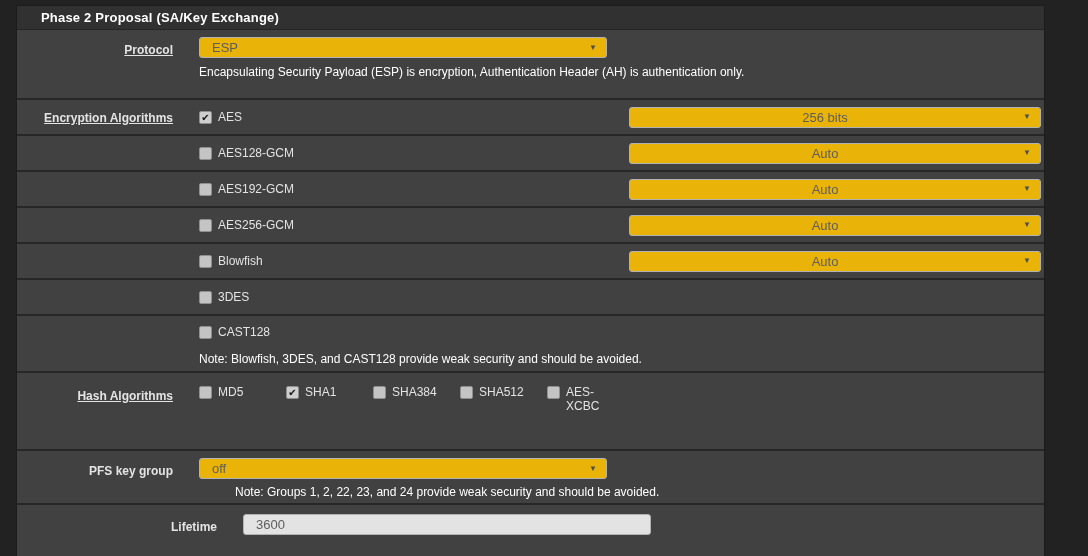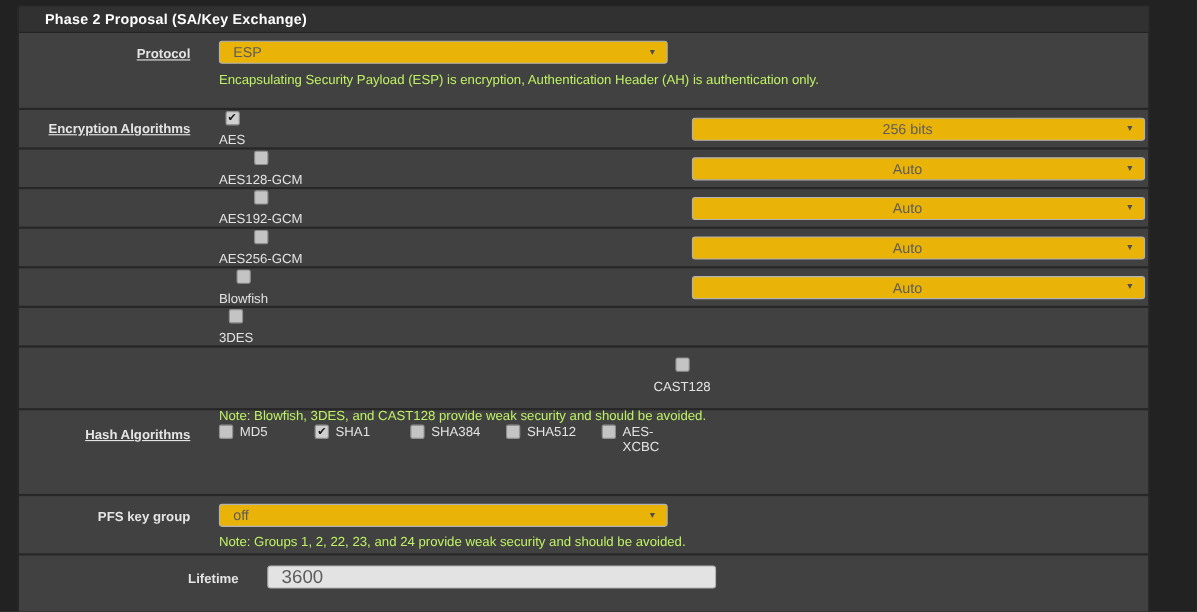--- a/index.html
+++ b/index.html
@@ -35,21 +35,21 @@
     flex:0 0 182px;
     width:182px;
     text-align:right;
     padding-right:26px;
   }
   .content-col { flex:1; padding-right:3px; min-width:0; }
 
   .flabel { font-size:12px; font-weight:bold; color:#e4e4e4; }
   .flabel.u { text-decoration:underline; }
 
-  .desc, .note { font-size:12px; color:#bef264; }
+  .desc, .note { font-size:12px; color:#ffffff; }
 
   
   .sel {
     height:21px;
     background:#eab308;
     border:1px solid #b2b2b2;
     border-radius:3px;
     display:flex;
     align-items:center;
     padding:0 32px 0 12px;
@@ -64,25 +64,25 @@
   }
   .w1 { width:408px; }
   .w2 { width:412px; margin-left:auto;justify-content:center; }
 
   .txt {
     width:408px; height:21px;
     background:#e3e3e3;
     border:1px solid #b2b2b2;
     border-radius:3px;
     font-family:"Liberation Sans", sans-serif;
-    font-size:17px; color:#5d5d5d;
+    font-size:13px; color:#5d5d5d;
     padding:0 12px;
   }
 
-  .cbwrap { display:flex; align-items:center; gap:6px; cursor:default;flex-direction:column; }
+  .cbwrap { display:flex; align-items:center; gap:6px; cursor:default; }
   .cb {
     flex:0 0 13px; width:13px; height:13px;
     background:#c4c4c4;
     border:1px solid #8f8f8f;
     border-radius:2px;
     position:relative;
   }
   .cb.checked { background:#cfcfcf; }
   .cb.checked::after {
     content:"\2714";
@@ -107,21 +107,21 @@
   .hash-row { height:78px; padding-top:12px; }
   .hash-row .label-col { padding-top:1px; }
   .hash-options { display:flex; }
   .hopt { width:87px; display:flex; align-items:flex-start; gap:6px; }
   .hopt .cb { margin-top:1px; }
   .hopt .cbl { max-width:46px; line-height:14px; }
   .hash-row .note { margin-top:13px; }
 
   .pfs-row { height:54px; padding-top:7px; }
   .pfs-row .label-col { padding-top:3px; }
-  .pfs-row .note { margin-top:6px; }
+  .pfs-row .note { margin-top:6px;margin-left:36px; }
 
   .life-row { height:57px; padding-top:9px;padding-left:44px; }
   .life-row .label-col { padding-top:3px; }
   .life-row .note { margin-top:7px; }
 </style>
 </head>
 <body>
 
 <div class="panel">
   <div class="panel-header">

